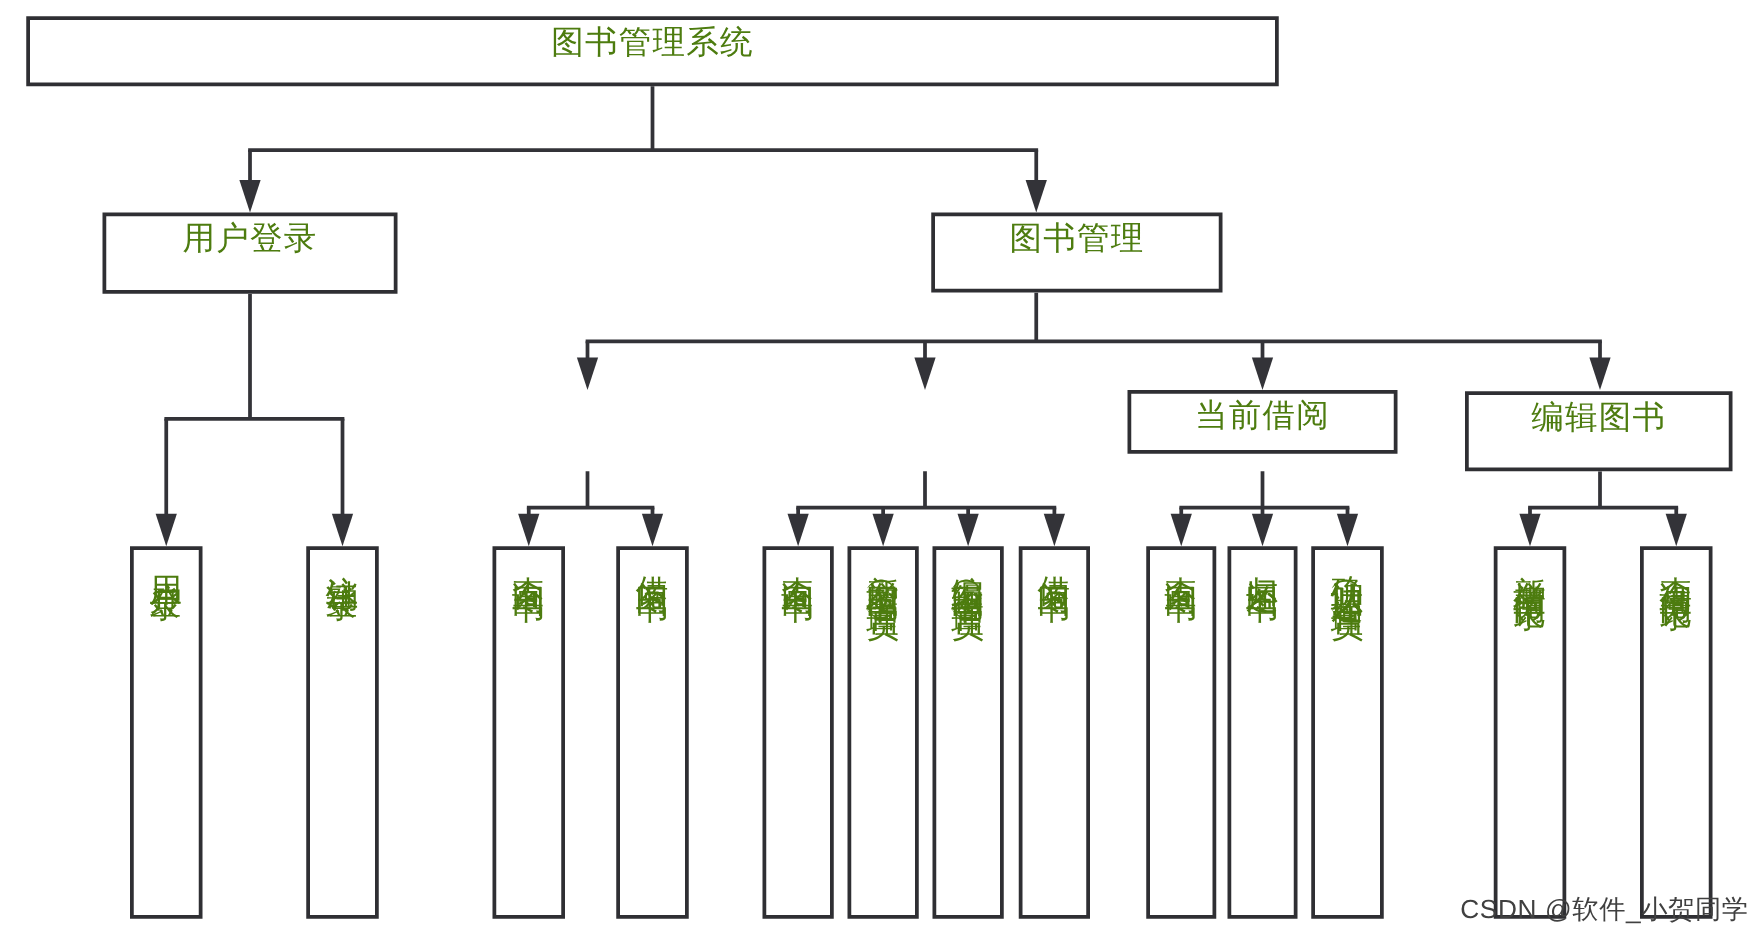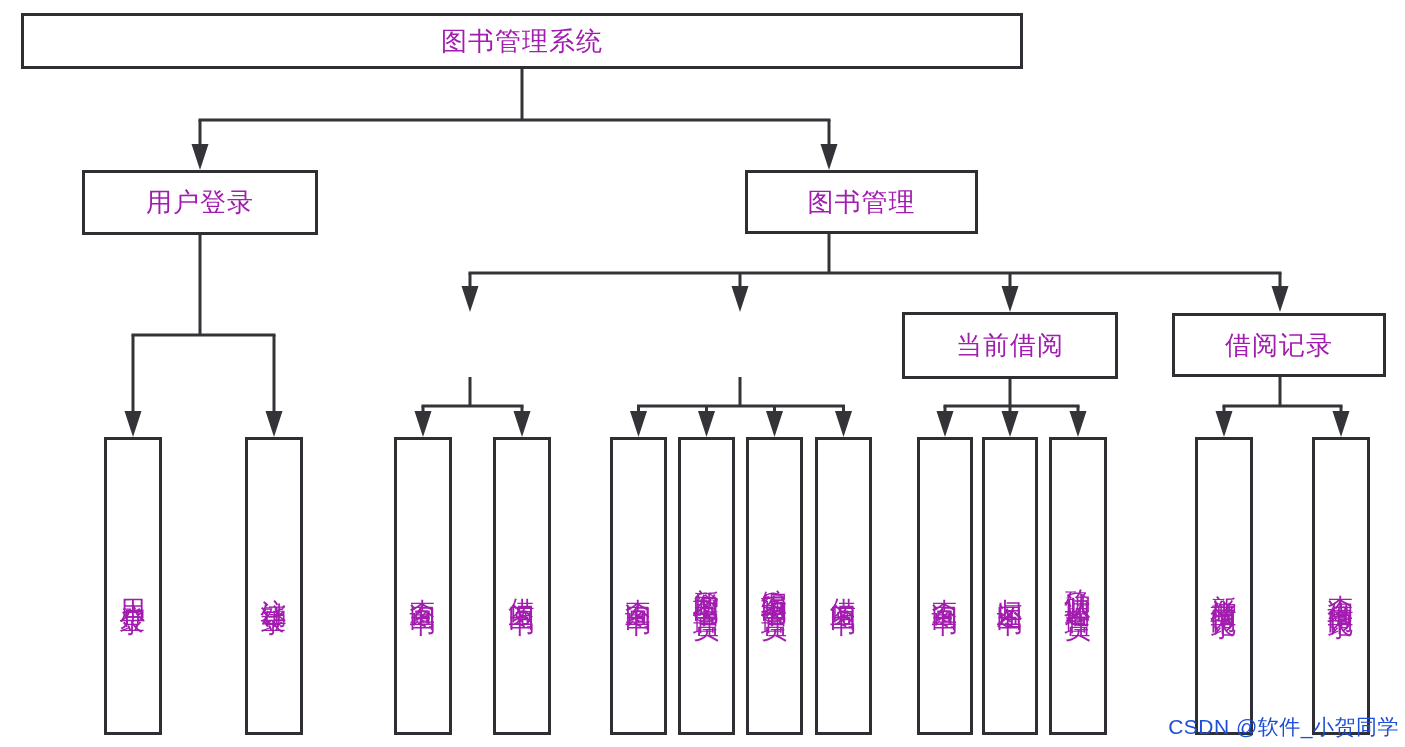--- a/index.html
+++ b/index.html
@@ -31,44 +31,44 @@
   .wires path.a {
     fill: #333338;
     stroke: none;
   }
   .box {
     position: absolute;
     box-sizing: border-box;
     border: 3px solid #2f2f33;
     background: #ffffff;
     display: flex;
-    align-items: center;
+    align-items: flex-start;
     justify-content: center;
-    color: #a21caf;
+    color: #4d7c0f;
   }
   .hlabel {
     font-size: 26px;
     letter-spacing: 1px;
     white-space: nowrap;
   }
   .vlabel {
     writing-mode: vertical-lr;
     text-orientation: mixed;
     font-size: 26px;
     line-height: 1;
     letter-spacing: 4px;
     white-space: nowrap;
   }
   .watermark {
     position: absolute;
     right: 6px;
     bottom: 6px;
     font-size: 21px;
     letter-spacing: 0.5px;
-    color: #1d4ed8;
+    color: #404040;
     white-space: nowrap;
   }
 </style>
 </head>
 <body>
 
 <div class="canvas">
 
   <svg class="wires" viewBox="0 0 1405 747" xmlns="http://www.w3.org/2000/svg">
 
@@ -136,25 +136,25 @@
     <span class="hlabel">图书管理系统</span>
   </div>
 
   <div class="box" style="left:82px; top:170px; width:236px; height:65px;">
     <span class="hlabel">用户登录</span>
   </div>
   <div class="box" style="left:713px; top:170px; width:233px; height:64px;margin-left:32px;">
     <span class="hlabel">图书管理</span>
   </div>
 
-  <div class="box" style="left:902px; top:312px; width:216px; height:67px;">
+  <div class="box" style="left:902px; top:312px; width:216px; height:51px;">
     <span class="hlabel">当前借阅</span>
   </div>
   <div class="box" style="left:1172px; top:313px; width:214px; height:64px;">
-    <span class="hlabel">借阅记录</span>
+    <span class="hlabel">编辑图书</span>
   </div>
 
   <div class="box" style="left:104px; top:437px; width:58px; height:298px;">
     <span class="vlabel">用户登录</span>
   </div>
   <div class="box" style="left:245px; top:437px; width:58px; height:298px;">
     <span class="vlabel">注销登录</span>
   </div>
 
   <div class="box" style="left:394px; top:437px; width:58px; height:298px;">

